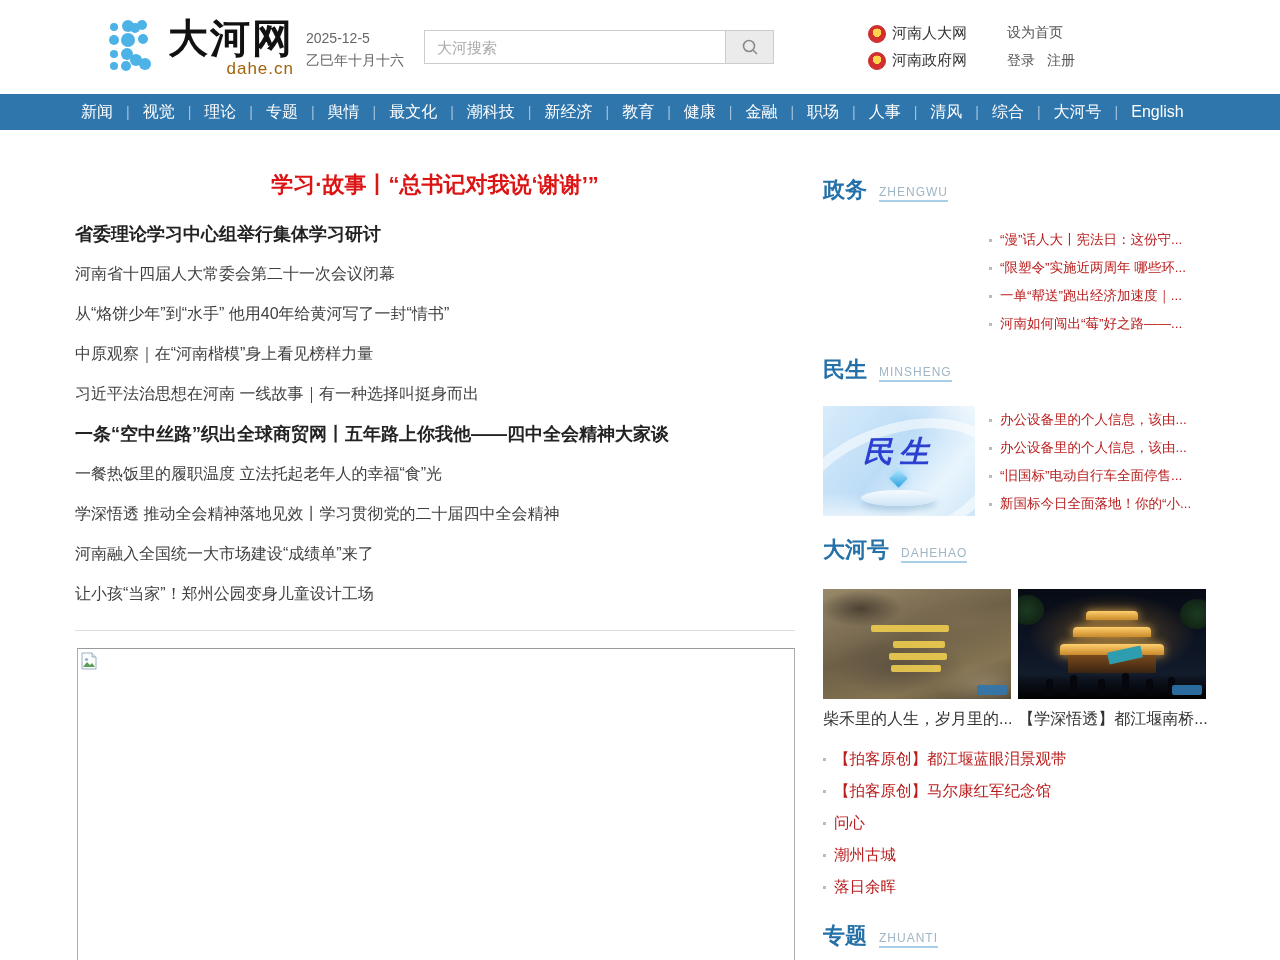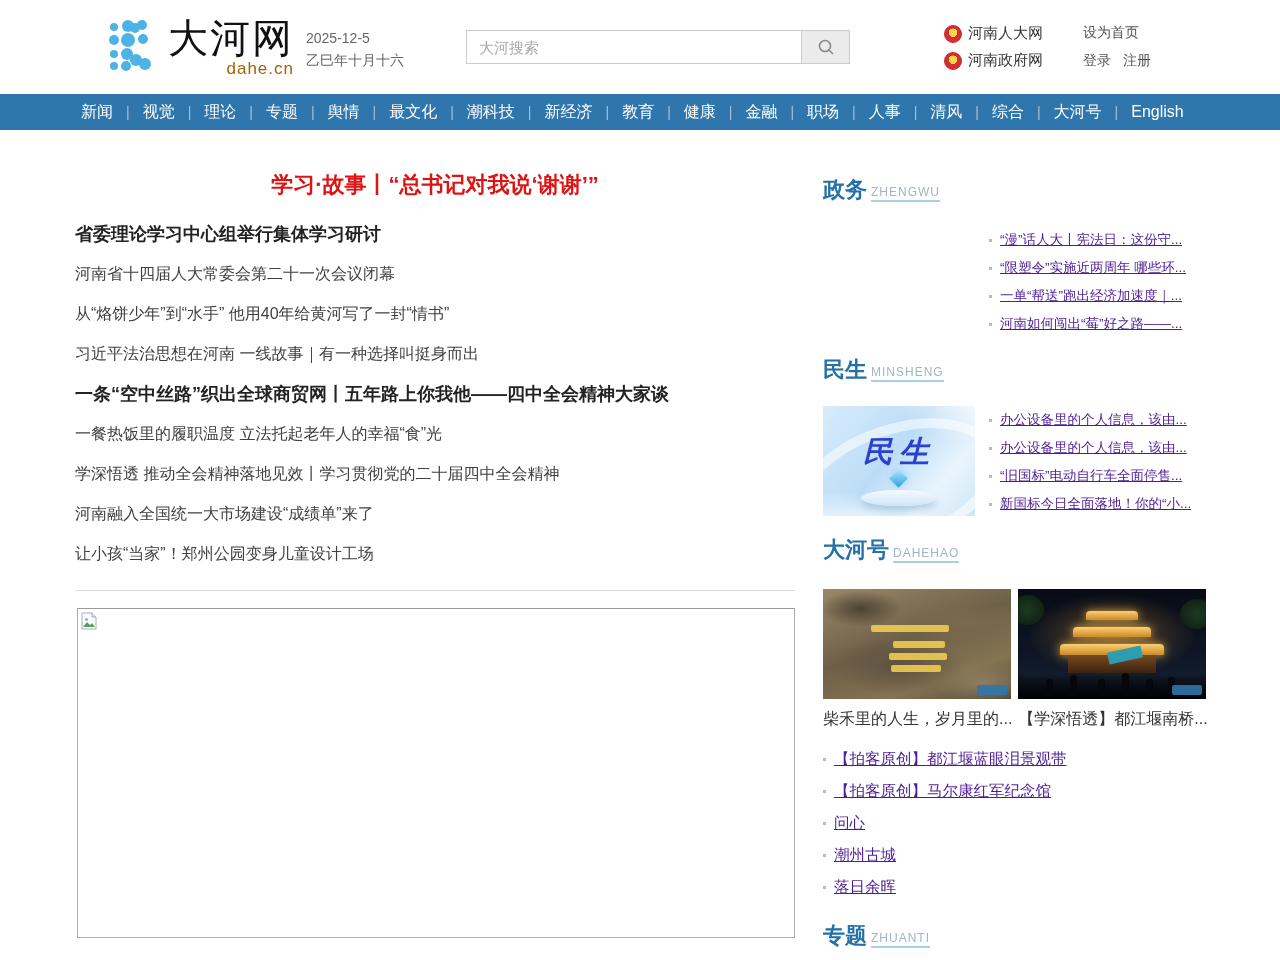--- a/index.html
+++ b/index.html
@@ -5,24 +5,24 @@
   * { margin:0; padding:0; box-sizing:border-box; }
   html,body { width:1280px; height:960px; overflow:hidden; background:#fff;
     font-family:"Liberation Sans","DejaVu Sans",sans-serif; }
   a { text-decoration:none; cursor:pointer; }
 
   
   .header { height:94px; display:flex; align-items:center; padding-left:108px; background:#fff; }
   .logo { display:flex; align-items:flex-start; cursor:pointer; }
   .logo-dots { width:56px; height:52px; margin-top:2px; }
   .logo-text { margin-left:4px; line-height:1; }
-  .logo-cn { font-size:40px; font-weight:normal; color:#111; letter-spacing:2px; }
+  .logo-cn { font-size:40px; font-weight:bold; color:#111; letter-spacing:2px; }
   .logo-en { display:block; text-align:right; font-size:17px; color:#a16207; margin-top:2px; letter-spacing:1px; }
   .date-block { margin-left:12px; color:#666; font-size:14px; line-height:22px; margin-top:4px; }
-  .search { margin-left:62px; display:flex; width:384px; height:34px; border:1px solid #ccc; }
+  .search { margin-left:20px; display:flex; width:350px; height:34px; border:1px solid #ccc; }
   .search input { flex:1; border:none; outline:none; padding:0 12px; font-size:15px; color:#333; background:#fff; }
   .search input::placeholder { color:#aaa; }
   .search-btn { width:48px; background:#ebebeb; border:none; border-left:1px solid #ccc;
     display:flex; align-items:center; justify-content:center; cursor:pointer; }
   .gov-sites { margin-left:94px; display:flex; flex-direction:column; gap:8px; }
   .gov-site { display:flex; align-items:center; gap:6px; font-size:15px; color:#333; }
   .emblem { width:18px; height:18px; border-radius:50%; background:radial-gradient(circle at 50% 42%,#ffd34d 0 34%,#d32f2f 35% 100%);
     border:1px solid #c62828; display:inline-flex; align-items:center; justify-content:center;
     color:#ffd34d; font-size:9px; line-height:1; }
   .top-actions { margin-left:40px; display:flex; flex-direction:column; gap:10px; font-size:14px; color:#555; }
@@ -43,31 +43,31 @@
 
   .hl { display:block; height:40px; line-height:40px; font-size:16px; color:#404040;
     white-space:nowrap; overflow:hidden; }
   .hl-red { display:block; font-size:22px; font-weight:bold; color:#dd1414; height:30px; line-height:30px; margin-bottom:14px;text-align:center; }
   .hl-bold { font-size:18px; font-weight:bold; color:#222; }
   .divider { border:none; border-top:1px solid #ddd; margin-top:16px; }
   .broken-box { margin-top:17px; margin-left:2px; width:718px; height:330px;
     border:1px solid #adadad; border-top-color:#9a9a9a; background:#fff; padding:3px; }
 
   
-  .sec-head { display:flex; align-items:flex-end; gap:4px; }
+  .sec-head { display:flex; align-items:flex-end; gap:12px; }
   .sec-title { font-size:22px; font-weight:bold; color:#2470a8; line-height:1.1; cursor:pointer; }
   .sec-pinyin { font-size:12px; color:#9fb6c4; letter-spacing:1px; padding-bottom:1px;
     border-bottom:2px solid #a9cfe8; }
   .sec-row { display:flex; gap:14px; margin-top:24px; }
   .spacer-img { width:152px; height:110px; flex:none; }
   .side-list { list-style:none; flex:1; min-width:0; }
   .side-list li { display:flex; align-items:center; height:28px; font-size:13.5px; color:#333;
     white-space:nowrap; overflow:hidden; }
   .side-list li::before { content:""; width:3px; height:3px; background:#bbb; margin-right:8px; flex:none; }
-  .side-list a { color:#4c1d95; overflow:hidden; text-overflow:ellipsis; white-space:nowrap;text-decoration:underline; }
+  .side-list a { color:#b91c1c; overflow:hidden; text-overflow:ellipsis; white-space:nowrap; }
   .side-list.big li { height:32px; font-size:15.5px; }
 
   .sec { margin-top:0; }
   .sec + .sec { margin-top:20px; }
 
   
   .ms-img { width:152px; height:110px; flex:none; position:relative; overflow:hidden; cursor:pointer;
     background:
       radial-gradient(120px 60px at 10% 110%, rgba(255,255,255,.9), transparent 60%),
       radial-gradient(150px 80px at 105% -10%, rgba(255,255,255,.85), transparent 60%),
@@ -229,20 +229,21 @@
   </ul>
 </div>
 
 <div class="main">
 
   <div class="col-left">
     <a class="hl-red">学习·故事丨“总书记对我说‘谢谢’”</a>
     <a class="hl hl-bold">省委理论学习中心组举行集体学习研讨</a>
     <a class="hl">河南省十四届人大常委会第二十一次会议闭幕</a>
     <a class="hl">从“烙饼少年”到“水手” 他用40年给黄河写了一封“情书”</a>
+    <a class="hl">中原观察｜在“河南楷模”身上看见榜样力量</a>
     <a class="hl">习近平法治思想在河南 一线故事｜有一种选择叫挺身而出</a>
     <a class="hl hl-bold">一条“空中丝路”织出全球商贸网丨五年路上你我他——四中全会精神大家谈</a>
     <a class="hl">一餐热饭里的履职温度 立法托起老年人的幸福“食”光</a>
     <a class="hl">学深悟透 推动全会精神落地见效丨学习贯彻党的二十届四中全会精神</a>
     <a class="hl">河南融入全国统一大市场建设“成绩单”来了</a>
     <a class="hl">让小孩“当家”！郑州公园变身儿童设计工场</a>
     <hr class="divider">
     <div class="broken-box">
       <svg width="16" height="18" viewBox="0 0 16 18">
         <path d="M1 1 h10 l4 4 v12 h-14 z" fill="#fdfdfd" stroke="#9ab0c0" stroke-width="1"></path>

